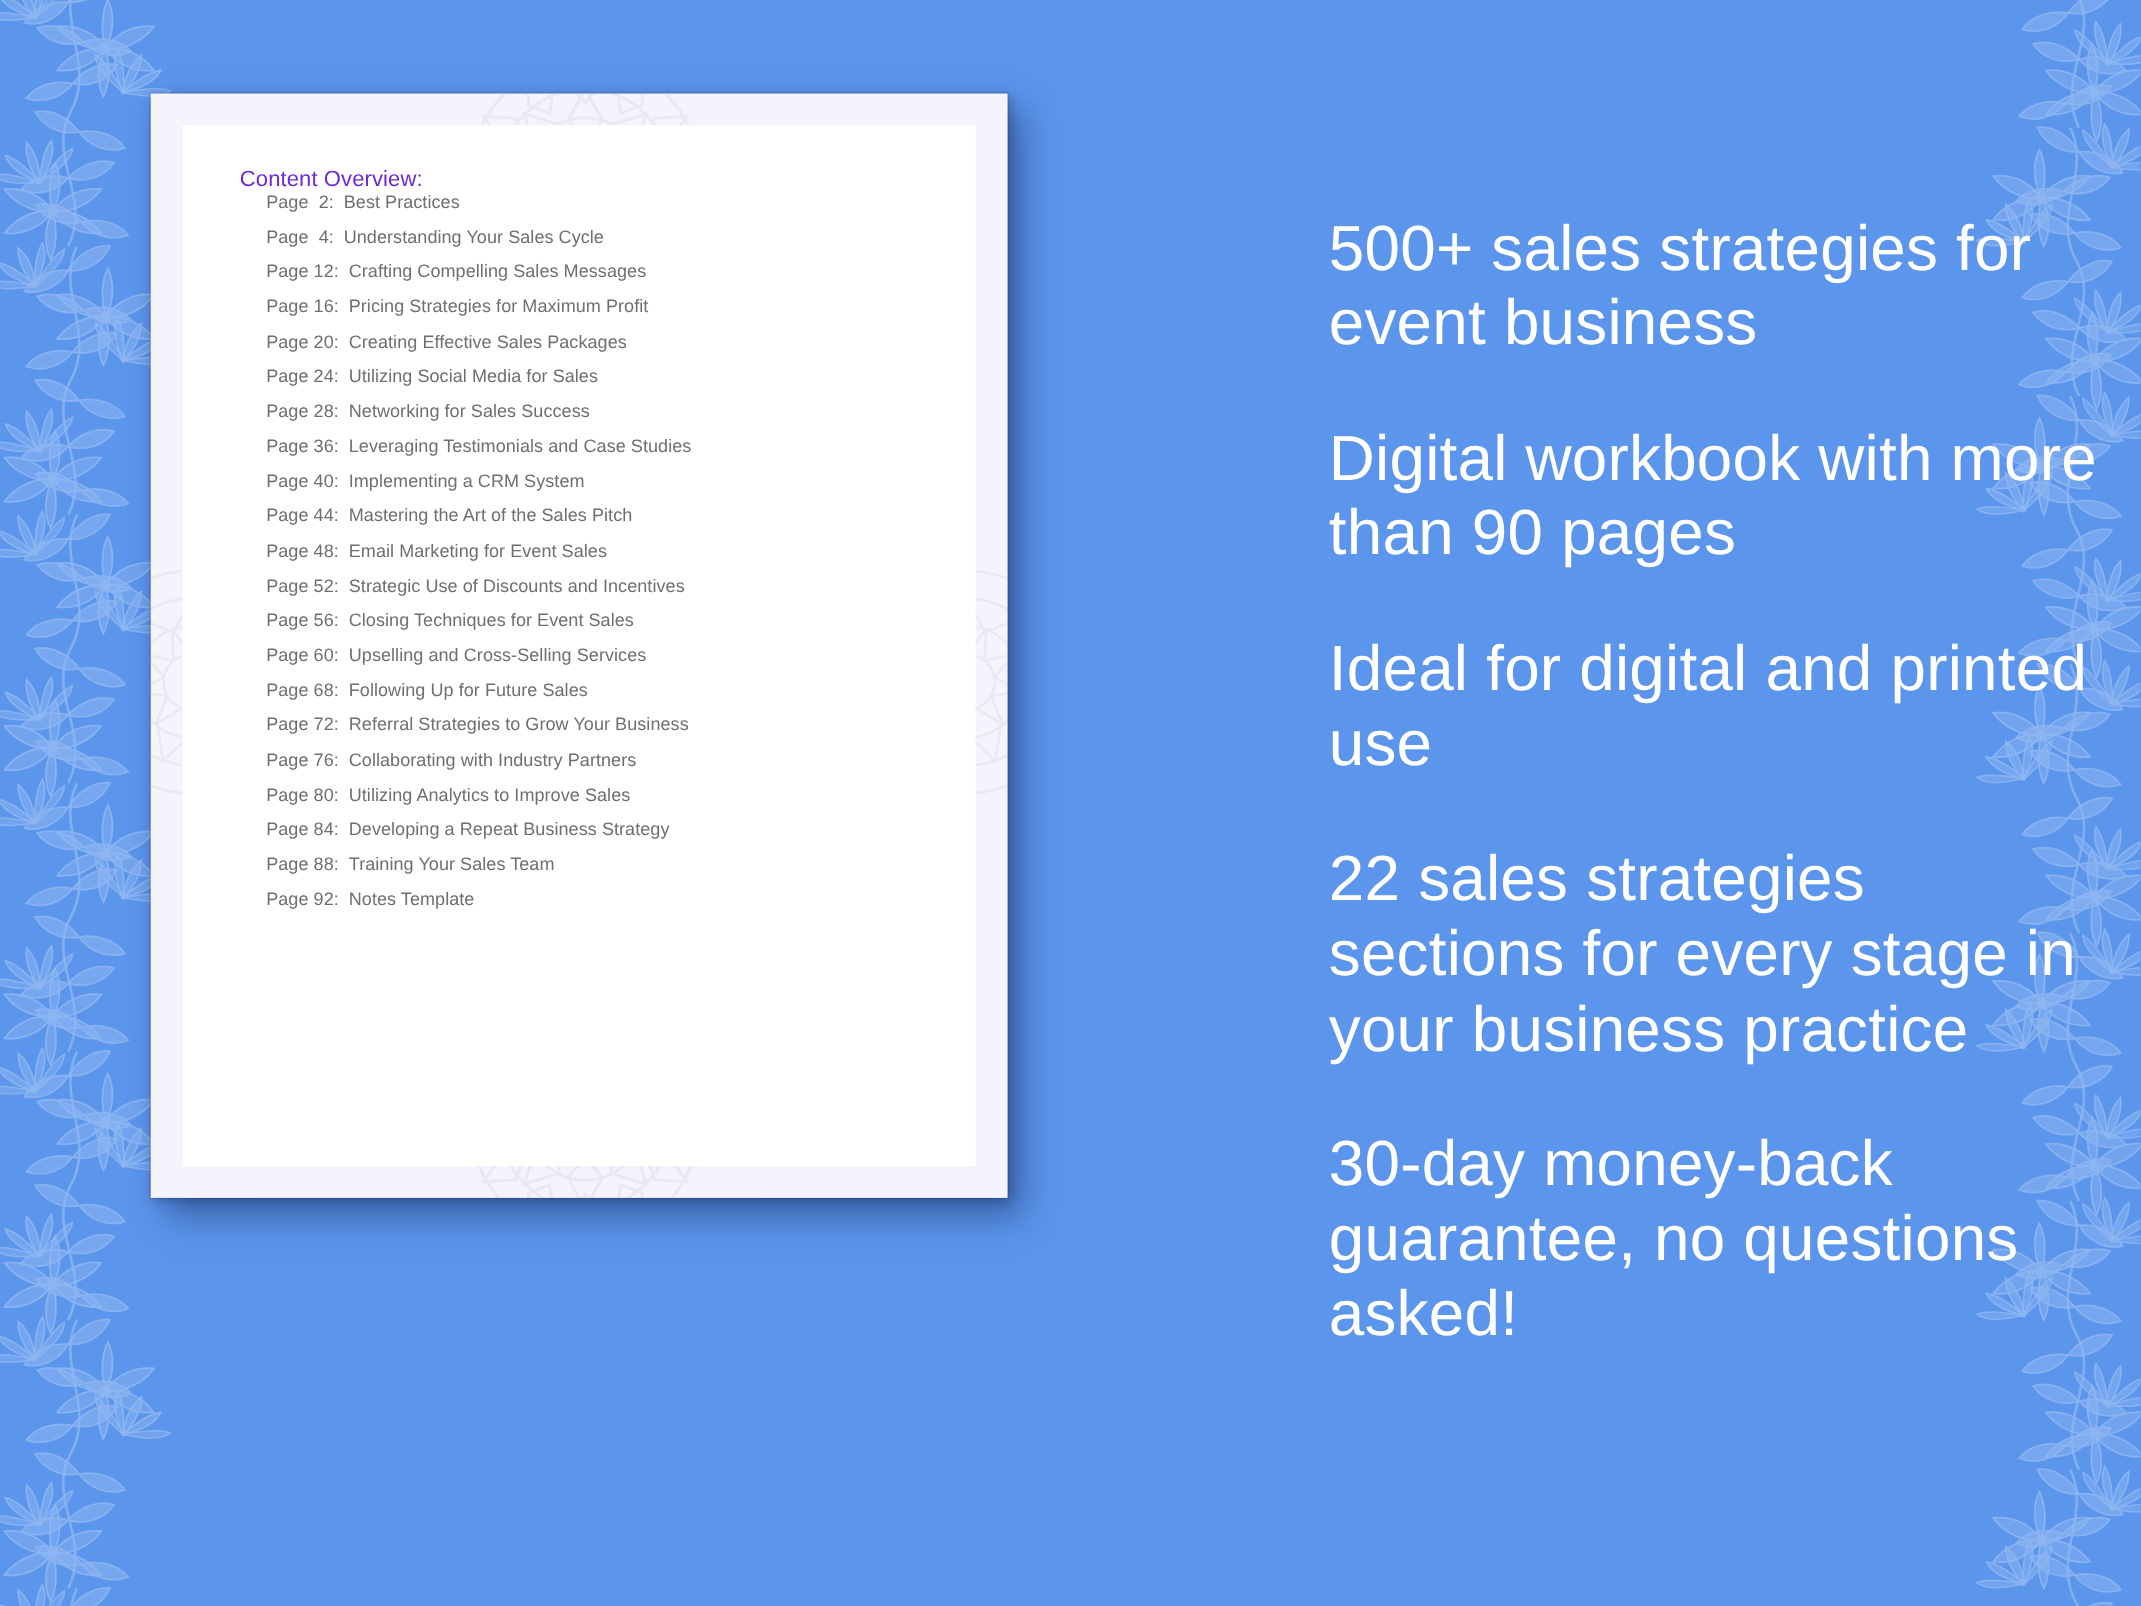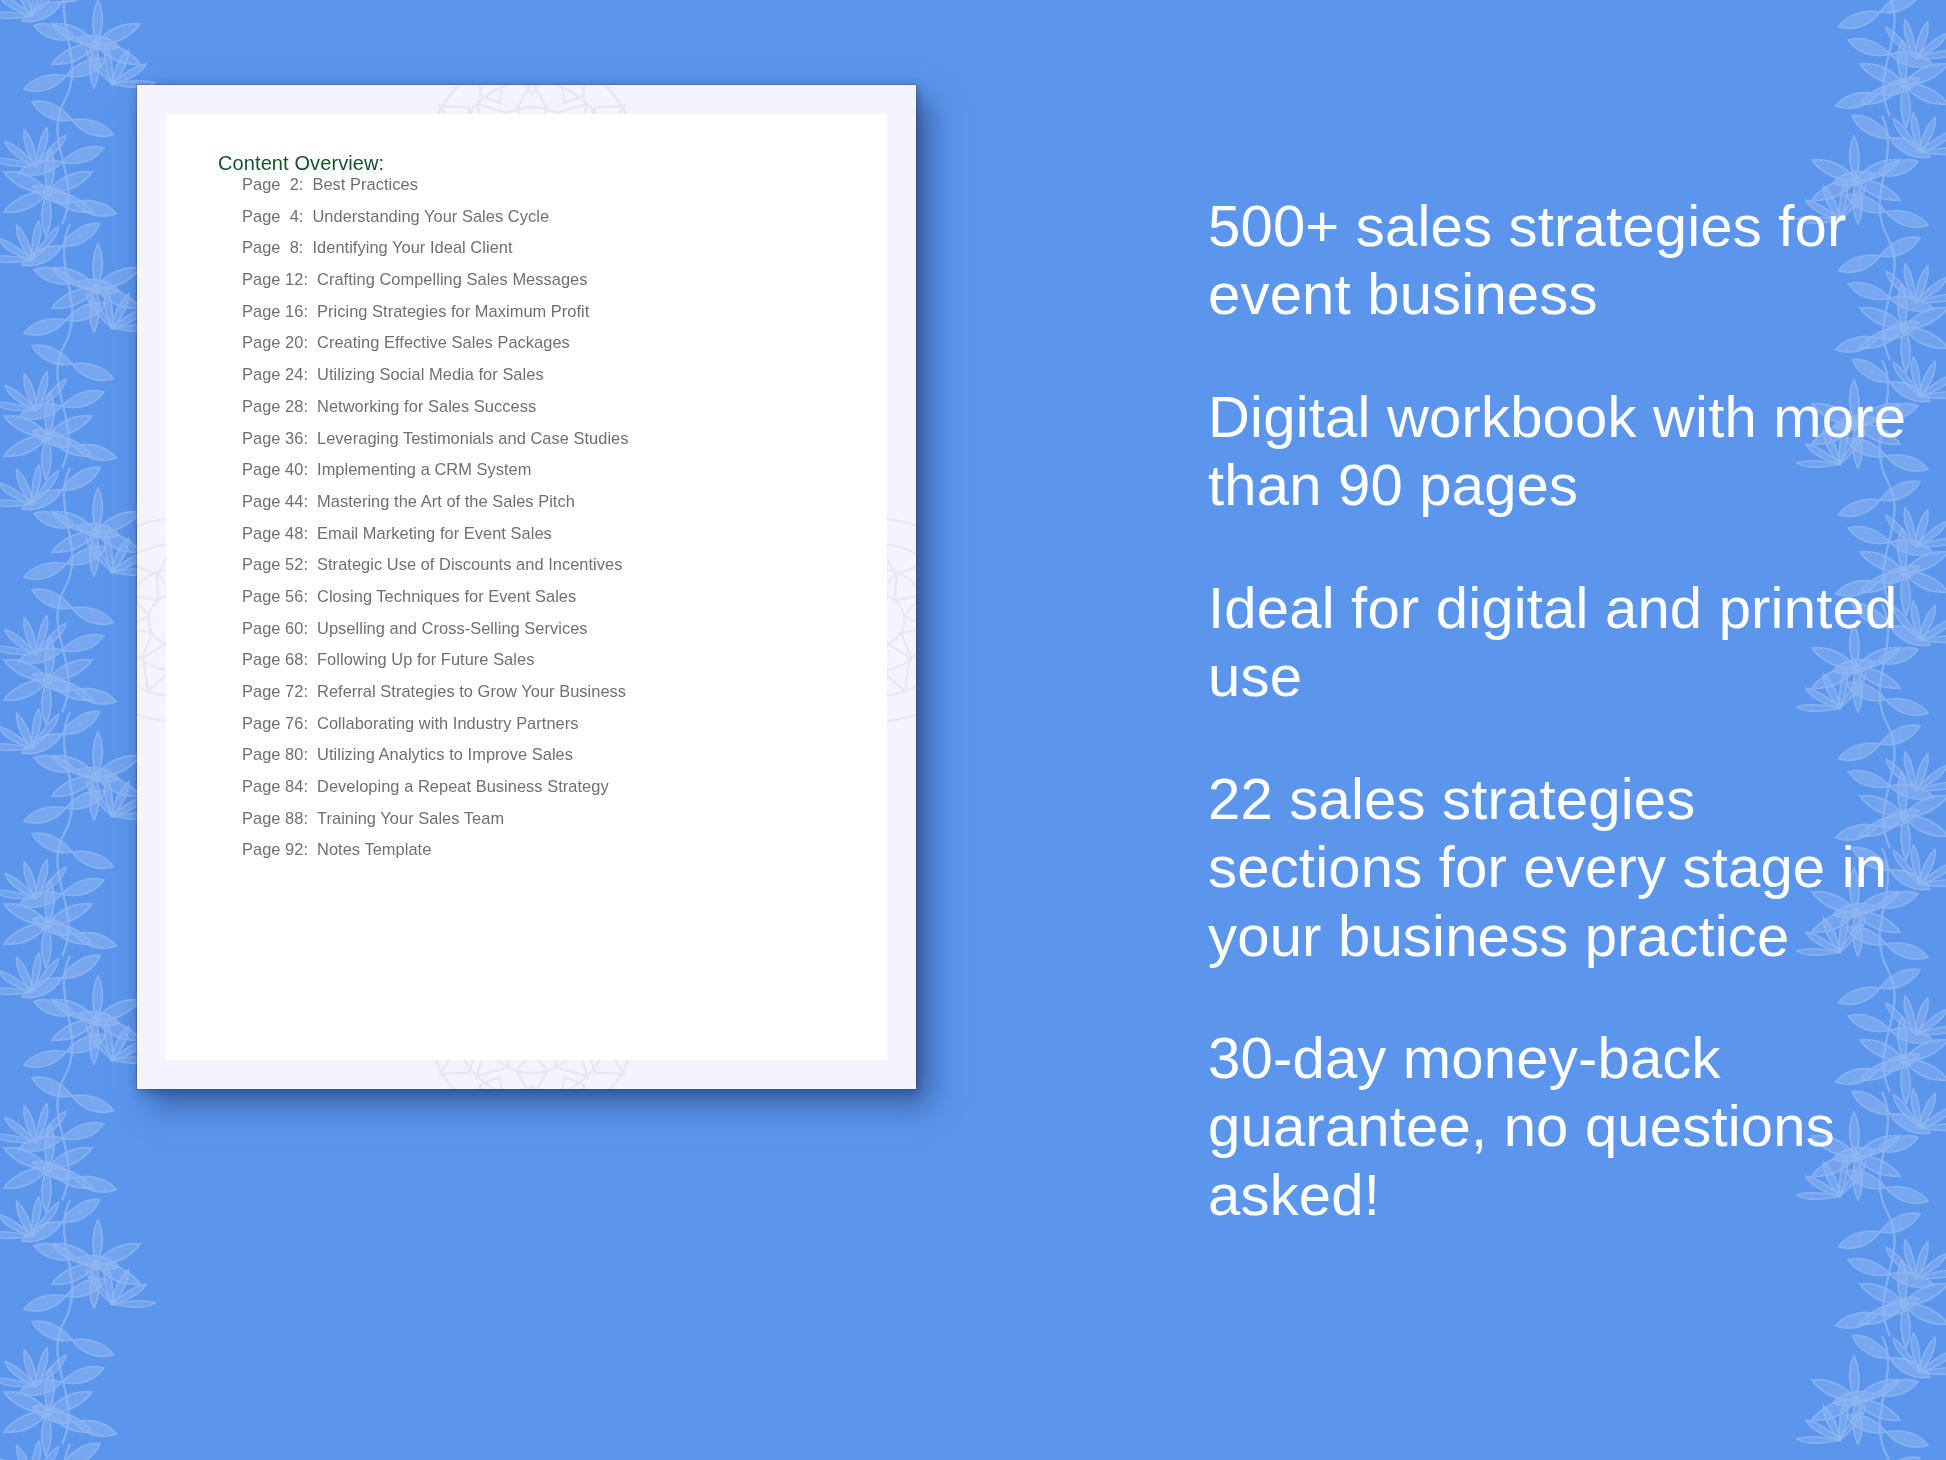--- a/index.html
+++ b/index.html
@@ -74,21 +74,21 @@
     color:#5a5b5e;
     letter-spacing:.1px;
     padding:0 110px;
   }
 
   .overview-label {
     margin-top:38px;
     padding-left:52px;
     font-size:20px;
     font-weight:400;
-    color:#14532d;
+    color:#6d28d9;
     letter-spacing:.1px;
   }
 
   .toc {
     padding-left:76px;
     list-style:none;
   }
   .toc-row {
     display:flex;
     align-items:baseline;
@@ -308,24 +308,20 @@
     <ul class="toc">
         <li class="toc-row">
           <span class="toc-page toc-colon">Page  2:</span>
           <span class="toc-title">Best Practices</span>
         </li>
         <li class="toc-row">
           <span class="toc-page toc-colon">Page  4:</span>
           <span class="toc-title">Understanding Your Sales Cycle</span>
         </li>
         <li class="toc-row">
-          <span class="toc-page toc-colon">Page  8:</span>
-          <span class="toc-title">Identifying Your Ideal Client</span>
-        </li>
-        <li class="toc-row">
           <span class="toc-page toc-colon">Page 12:</span>
           <span class="toc-title">Crafting Compelling Sales Messages</span>
         </li>
         <li class="toc-row">
           <span class="toc-page toc-colon">Page 16:</span>
           <span class="toc-title">Pricing Strategies for Maximum Profit</span>
         </li>
         <li class="toc-row">
           <span class="toc-page toc-colon">Page 20:</span>
           <span class="toc-title">Creating Effective Sales Packages</span>

